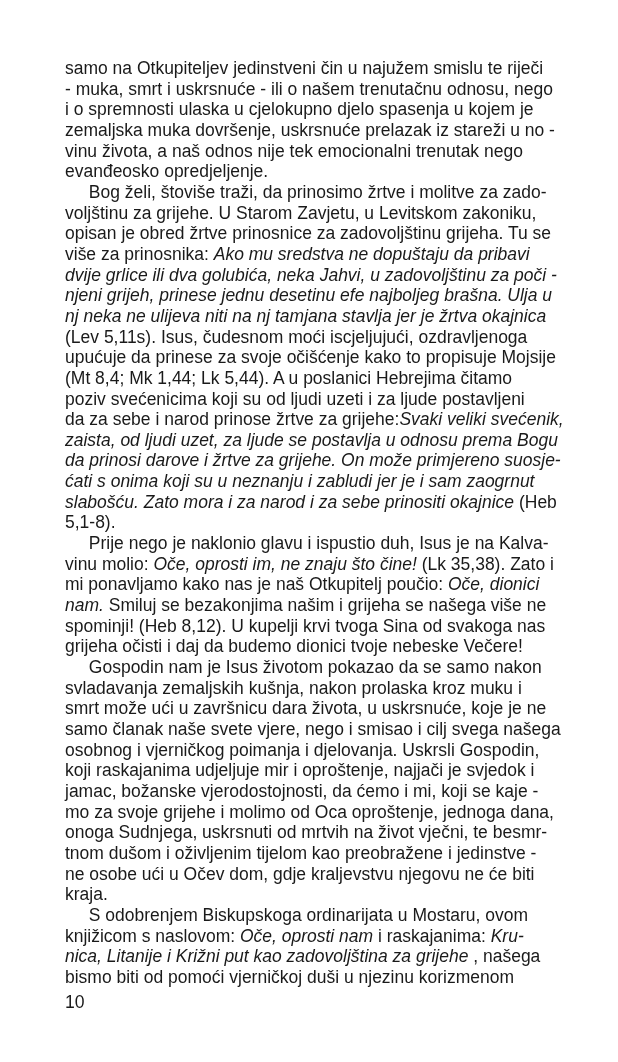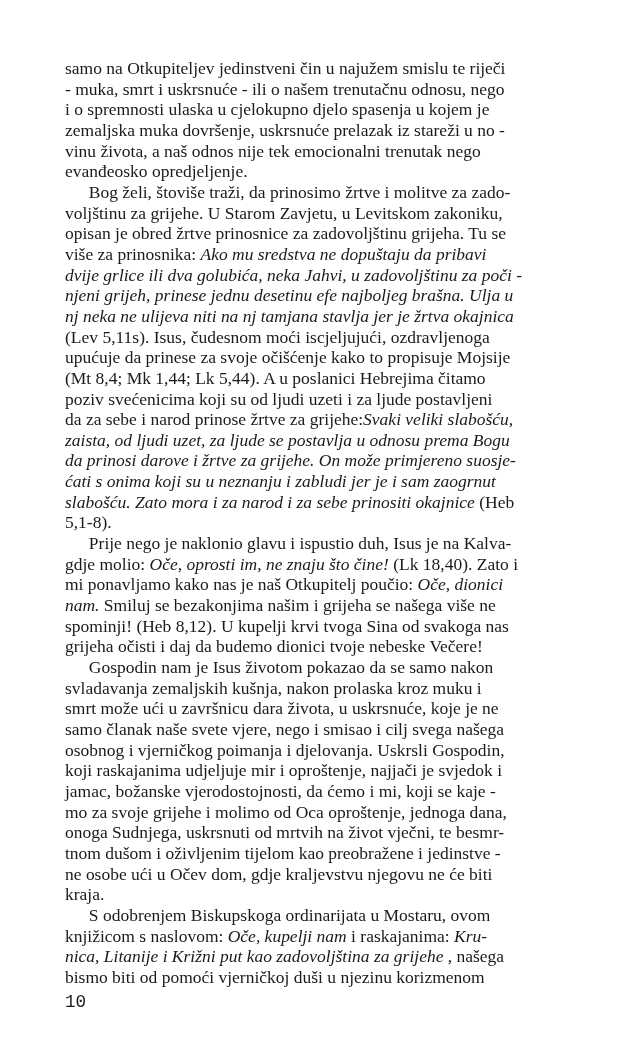--- a/index.html
+++ b/index.html
@@ -1,28 +1,28 @@
 <!DOCTYPE html>
 <html><head>
 <meta charset="utf-8">
 <style>
   html, body { margin:0; padding:0; background:#ffffff; }
   body { width:618px; height:1062px; position:relative; overflow:hidden; }
   .page { position:absolute; left:0; top:0; width:618px; height:1062px; background:#fff; }
   .text {
     position:absolute; left:65px; top:58px; width:495px;
-    font-family:Liberation Serif, serif;
+    font-family:Liberation Sans, sans-serif;
     font-size:17.6px; line-height:20.65px; color:#1a1a1a;
   }
   .line { display:block; white-space:nowrap; }
   .indent { padding-left:24px; }
   .it { font-style:italic; }
   .pagenum {
     position:absolute; left:65px; top:992px;
-    font-family:Liberation Mono, monospace;
+    font-family:Liberation Sans, sans-serif;
     font-size:17.6px; color:#1a1a1a;
   }
 </style>
 </head>
 <body>
 
 <div class="page">
   <div class="text" id="text">
       <span class="line" style="transform-origin: left center; transform: scaleX(0.993939);"><span>samo na Otkupiteljev jedinstveni čin u najužem smislu te riječi</span></span>
       <span class="line" style="transform-origin: left center; transform: scaleX(0.993939);"><span>- muka, smrt i uskrsnuće - ili o našem trenutačnu odnosu, nego</span></span>
@@ -34,43 +34,43 @@
       <span class="line" style="transform-origin: left center; transform: scaleX(0.993939);"><span>voljštinu za grijehe. U Starom Zavjetu, u Levitskom zakoniku,</span></span>
       <span class="line" style="transform-origin: left center; transform: scaleX(0.993939);"><span>opisan je obred žrtve prinosnice za zadovoljštinu grijeha. Tu se</span></span>
       <span class="line" style="transform-origin: left center; transform: scaleX(0.993939);"><span>više za prinosnika:  </span><span class="it">Ako mu sredstva ne dopuštaju da pribavi</span></span>
       <span class="line" style="transform-origin: left center; transform: scaleX(0.993939);"><span class="it">dvije grlice ili dva golubića, neka Jahvi, u zadovoljštinu za poči -</span></span>
       <span class="line" style="transform-origin: left center; transform: scaleX(0.993939);"><span class="it">njeni grijeh, prinese jednu desetinu efe najboljeg brašna. Ulja u</span></span>
       <span class="line" style="transform-origin: left center; transform: scaleX(0.993939);"><span class="it">nj neka ne ulijeva niti na nj tamjana stavlja jer je žrtva okajnica</span></span>
       <span class="line" style="transform-origin: left center; transform: scaleX(0.993939);"><span>(Lev 5,11s). Isus, čudesnom moći iscjeljujući, ozdravljenoga</span></span>
       <span class="line" style="transform-origin: left center; transform: scaleX(0.993939);"><span>upućuje da prinese za svoje očišćenje kako to propisuje Mojsije</span></span>
       <span class="line" style="transform-origin: left center; transform: scaleX(0.993939);"><span>(Mt 8,4; Mk 1,44; Lk 5,44). A u poslanici Hebrejima čitamo</span></span>
       <span class="line" style="transform-origin: left center; transform: scaleX(0.993939);"><span>poziv svećenicima koji su od ljudi uzeti i za ljude postavljeni</span></span>
-      <span class="line" style="transform-origin: left center; transform: scaleX(0.993939);"><span>da za sebe i narod prinose žrtve za grijehe:</span><span class="it">Svaki veliki slabošću,</span></span>
+      <span class="line" style="transform-origin: left center; transform: scaleX(0.993939);"><span>da za sebe i narod prinose žrtve za grijehe:</span><span class="it">Svaki veliki svećenik,</span></span>
       <span class="line" style="transform-origin: left center; transform: scaleX(0.993939);"><span class="it">zaista, od ljudi uzet, za ljude se postavlja u odnosu prema Bogu</span></span>
       <span class="line" style="transform-origin: left center; transform: scaleX(0.993939);"><span class="it">da prinosi darove i žrtve za grijehe. On može primjereno suosje-</span></span>
       <span class="line" style="transform-origin: left center; transform: scaleX(0.993939);"><span class="it">ćati s onima koji su u neznanju i zabludi jer je i sam zaogrnut</span></span>
       <span class="line" style="transform-origin: left center; transform: scaleX(0.993939);"><span class="it">slabošću. Zato mora i za narod i za sebe prinositi okajnice</span><span>  (Heb</span></span>
       <span class="line" style="transform-origin: left center; transform: scaleX(0.993939);"><span>5,1-8).</span></span>
       <span class="line indent" style="transform-origin: left center; transform: scaleX(0.993631);"><span>Prije nego je naklonio glavu i ispustio duh, Isus je na Kalva-</span></span>
-      <span class="line" style="transform-origin: left center; transform: scaleX(0.993939);"><span>gdje molio: </span><span class="it">Oče, oprosti im, ne znaju što čine!</span><span>  (Lk 18,40). Zato i</span></span>
+      <span class="line" style="transform-origin: left center; transform: scaleX(0.993939);"><span>vinu molio: </span><span class="it">Oče, oprosti im, ne znaju što čine!</span><span>  (Lk 35,38). Zato i</span></span>
       <span class="line" style="transform-origin: left center; transform: scaleX(0.993939);"><span>mi ponavljamo kako nas je naš Otkupitelj poučio:  </span><span class="it">Oče, dionici</span></span>
       <span class="line" style="transform-origin: left center; transform: scaleX(0.993939);"><span class="it">nam.</span><span> Smiluj se bezakonjima našim i grijeha se našega više ne</span></span>
       <span class="line" style="transform-origin: left center; transform: scaleX(0.993939);"><span>spominji! (Heb 8,12). U kupelji krvi tvoga Sina od svakoga nas</span></span>
       <span class="line" style="transform-origin: left center; transform: scaleX(0.993939);"><span>grijeha očisti i daj da budemo dionici tvoje nebeske Večere!</span></span>
       <span class="line indent" style="transform-origin: left center; transform: scaleX(0.993631);"><span>Gospodin nam je Isus životom pokazao da se samo nakon</span></span>
       <span class="line" style="transform-origin: left center; transform: scaleX(0.993939);"><span>svladavanja zemaljskih kušnja, nakon prolaska kroz muku i</span></span>
       <span class="line" style="transform-origin: left center; transform: scaleX(0.993939);"><span>smrt može ući u završnicu dara života, u uskrsnuće, koje je ne</span></span>
       <span class="line" style="transform-origin: left center; transform: scaleX(0.993939);"><span>samo članak naše svete vjere, nego i smisao i cilj svega našega</span></span>
       <span class="line" style="transform-origin: left center; transform: scaleX(0.993939);"><span>osobnog i vjerničkog poimanja i djelovanja. Uskrsli Gospodin,</span></span>
       <span class="line" style="transform-origin: left center; transform: scaleX(0.993939);"><span>koji raskajanima udjeljuje mir i oproštenje, najjači je svjedok i</span></span>
       <span class="line" style="transform-origin: left center; transform: scaleX(0.993939);"><span>jamac, božanske vjerodostojnosti, da ćemo i mi, koji se kaje    -</span></span>
       <span class="line" style="transform-origin: left center; transform: scaleX(0.993939);"><span>mo za svoje grijehe i molimo od Oca oproštenje, jednoga dana,</span></span>
       <span class="line" style="transform-origin: left center; transform: scaleX(0.993939);"><span>onoga Sudnjega, uskrsnuti od mrtvih na život vječni, te besmr-</span></span>
       <span class="line" style="transform-origin: left center; transform: scaleX(0.993939);"><span>tnom dušom i oživljenim tijelom kao preobražene i jedinstve -</span></span>
       <span class="line" style="transform-origin: left center; transform: scaleX(0.993939);"><span>ne osobe ući u Očev dom, gdje kraljevstvu njegovu ne će biti</span></span>
       <span class="line" style="transform-origin: left center; transform: scaleX(0.993939);"><span>kraja.</span></span>
       <span class="line indent" style="transform-origin: left center; transform: scaleX(0.993631);"><span>S odobrenjem Biskupskoga ordinarijata u Mostaru, ovom</span></span>
-      <span class="line" style="transform-origin: left center; transform: scaleX(0.993939);"><span>knjižicom s naslovom:  </span><span class="it">Oče, kupelji nam</span><span>  i raskajanima:  </span><span class="it">Kru-</span></span>
+      <span class="line" style="transform-origin: left center; transform: scaleX(0.993939);"><span>knjižicom s naslovom:  </span><span class="it">Oče, oprosti nam</span><span>  i raskajanima:  </span><span class="it">Kru-</span></span>
       <span class="line" style="transform-origin: left center; transform: scaleX(0.993939);"><span class="it">nica, Litanije i Križni put kao zadovoljština za grijehe</span><span>     , našega</span></span>
       <span class="line" style="transform-origin: left center; transform: scaleX(0.993939);"><span>bismo biti od pomoći vjerničkoj duši u njezinu korizmenom</span></span>
     </div>
   <div class="pagenum">10</div>
 </div>
 
 </body></html>

